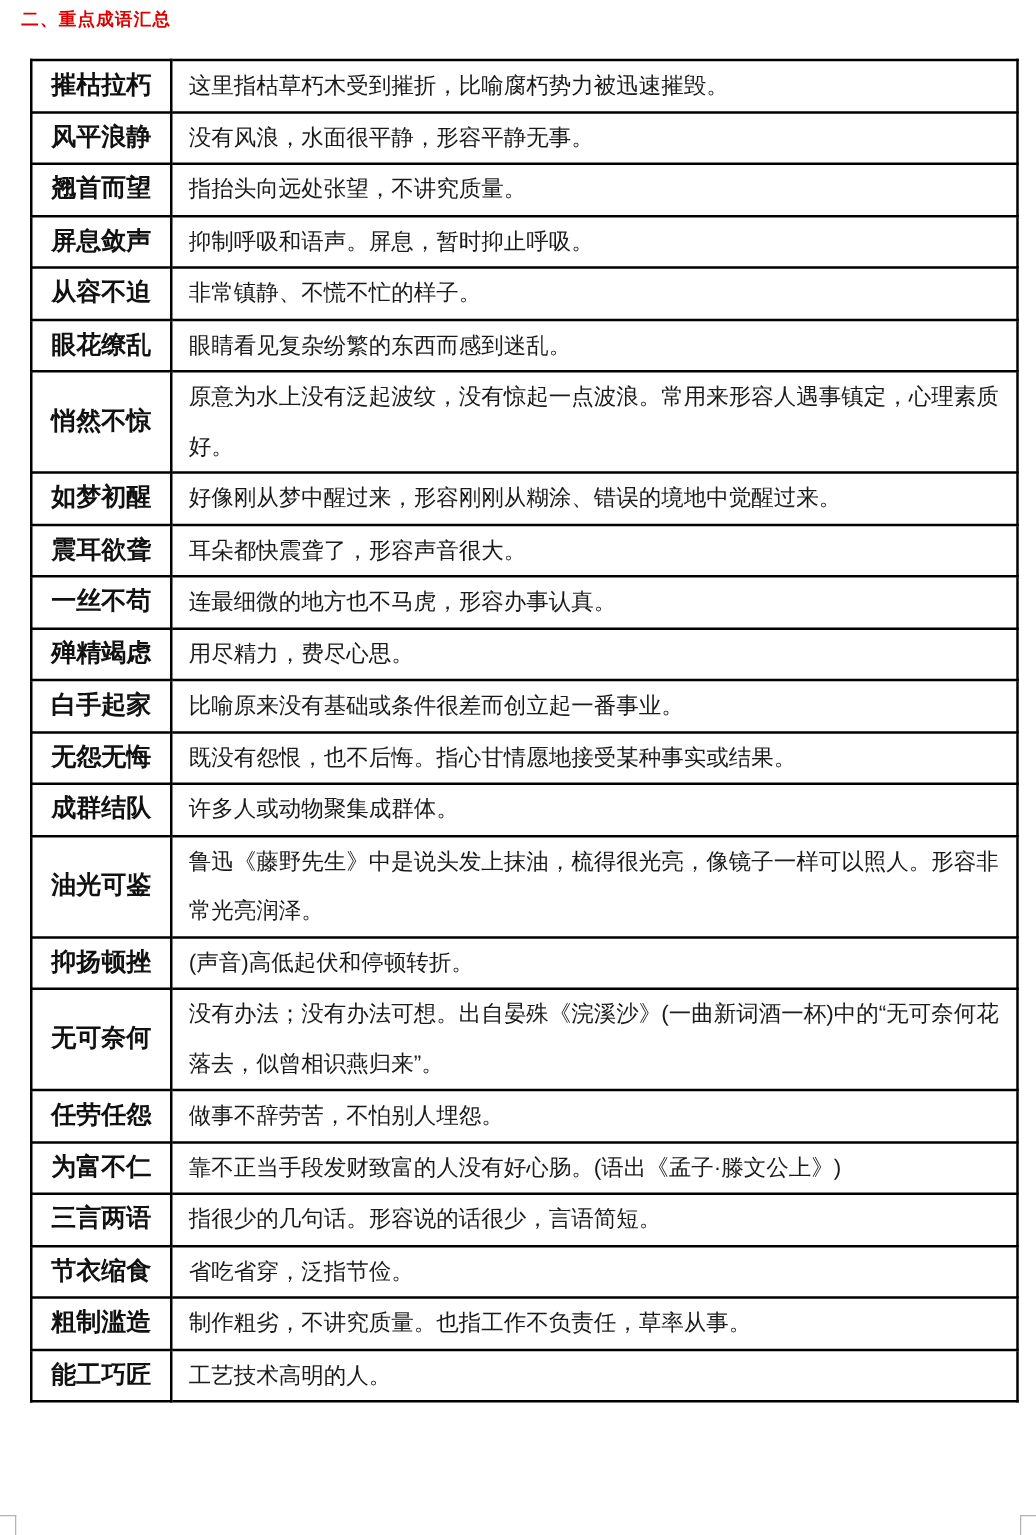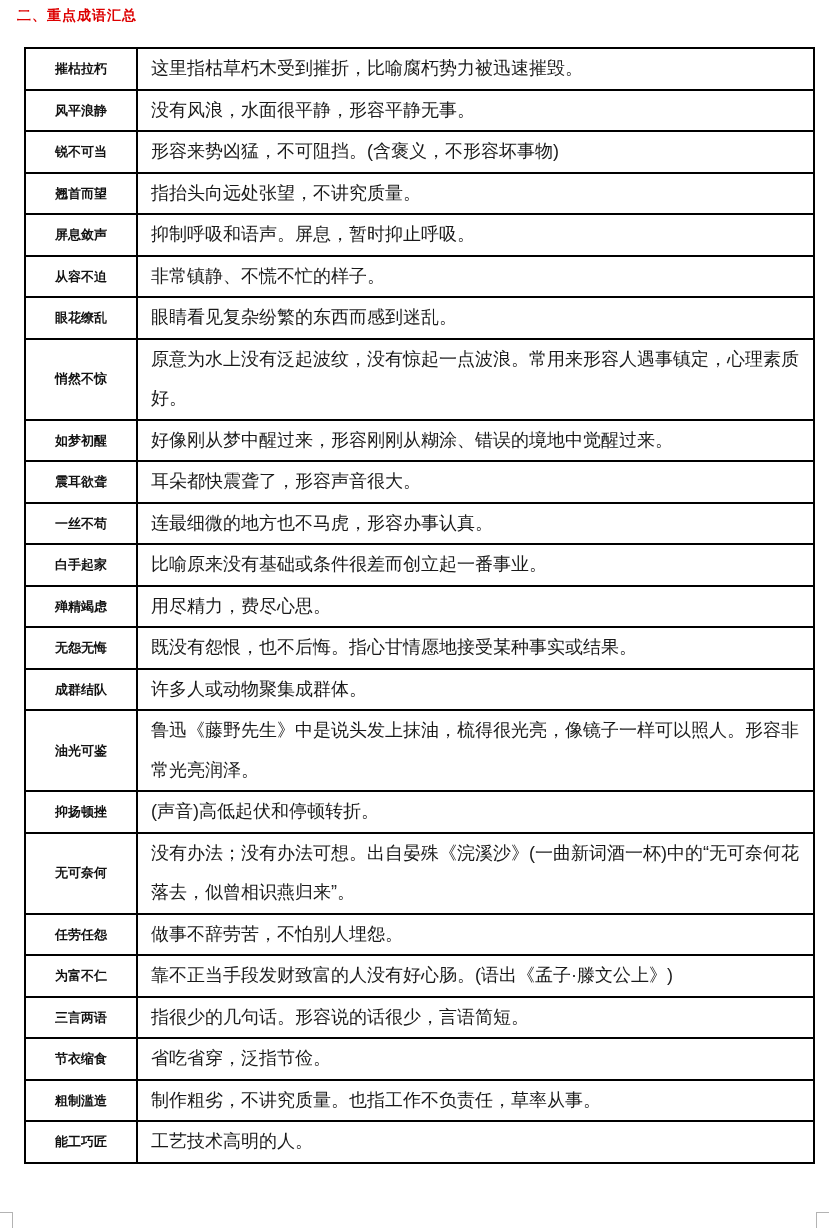--- a/index.html
+++ b/index.html
@@ -34,21 +34,21 @@
     border: 2px solid #000000;
     line-height: 39.5px;
     font-size: 18px;
     vertical-align: middle;
     overflow: hidden;
   }
   td.idiom-cell {
     width: 112px;
     text-align: center;
     font-weight: bold;
-    font-size: 13px;
+    font-size: 20px;
     color: #111111;
   }
   td.def-cell {
     padding: 0 10px 0 13px;
     white-space: pre-wrap;
   }
   .crop-mark {
     position: absolute;
     width: 13px;
     height: 16px;
@@ -78,24 +78,20 @@
   <tbody>
     <tr>
       <td class="idiom-cell">摧枯拉朽</td>
       <td class="def-cell">这里指枯草朽木受到摧折，比喻腐朽势力被迅速摧毁。</td>
     </tr>
     <tr>
       <td class="idiom-cell">风平浪静</td>
       <td class="def-cell">没有风浪，水面很平静，形容平静无事。</td>
     </tr>
     <tr>
-      <td class="idiom-cell">锐不可当</td>
-      <td class="def-cell">形容来势凶猛，不可阻挡。(含褒义，不形容坏事物)</td>
-    </tr>
-    <tr>
       <td class="idiom-cell">翘首而望</td>
       <td class="def-cell">指抬头向远处张望，不讲究质量。</td>
     </tr>
     <tr>
       <td class="idiom-cell">屏息敛声</td>
       <td class="def-cell">抑制呼吸和语声。屏息，暂时抑止呼吸。</td>
     </tr>
     <tr>
       <td class="idiom-cell">从容不迫</td>
       <td class="def-cell">非常镇静、不慌不忙的样子。</td>
@@ -115,26 +111,26 @@
     </tr>
     <tr>
       <td class="idiom-cell">震耳欲聋</td>
       <td class="def-cell">耳朵都快震聋了，形容声音很大。</td>
     </tr>
     <tr>
       <td class="idiom-cell">一丝不苟</td>
       <td class="def-cell">连最细微的地方也不马虎，形容办事认真。</td>
     </tr>
     <tr>
+      <td class="idiom-cell">殚精竭虑</td>
+      <td class="def-cell">用尽精力，费尽心思。</td>
+    </tr>
+    <tr>
       <td class="idiom-cell">白手起家</td>
       <td class="def-cell">比喻原来没有基础或条件很差而创立起一番事业。</td>
-    </tr>
-    <tr>
-      <td class="idiom-cell">殚精竭虑</td>
-      <td class="def-cell">用尽精力，费尽心思。</td>
     </tr>
     <tr>
       <td class="idiom-cell">无怨无悔</td>
       <td class="def-cell">既没有怨恨，也不后悔。指心甘情愿地接受某种事实或结果。</td>
     </tr>
     <tr>
       <td class="idiom-cell">成群结队</td>
       <td class="def-cell">许多人或动物聚集成群体。</td>
     </tr>
     <tr>

